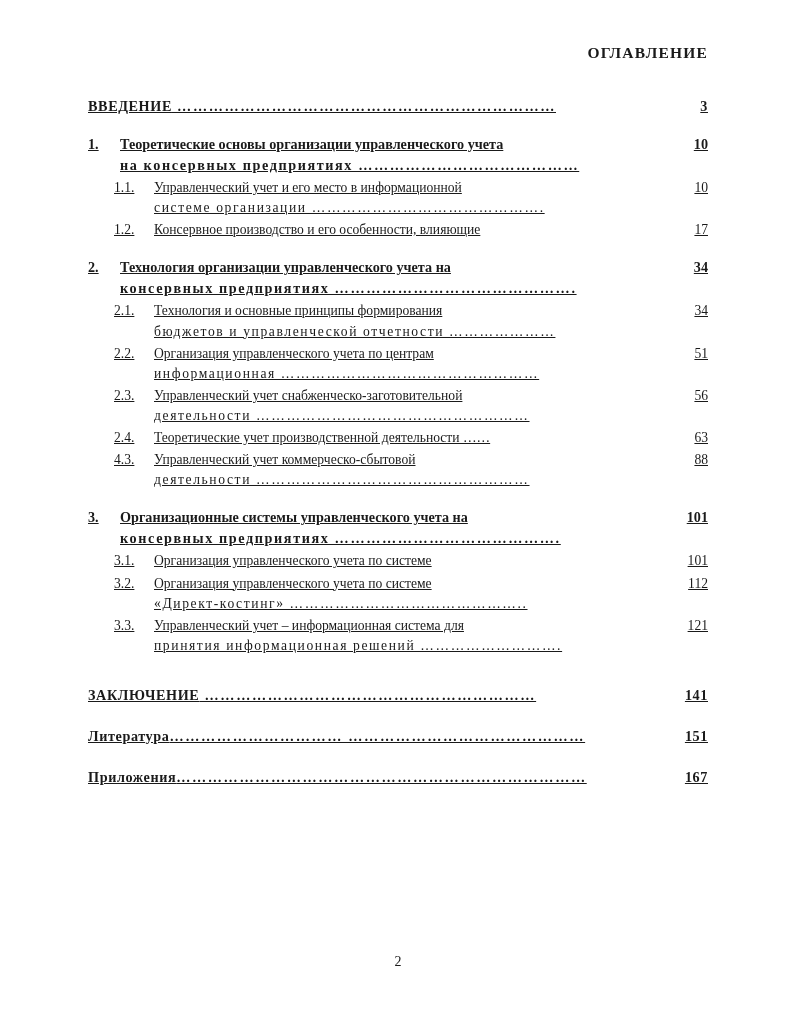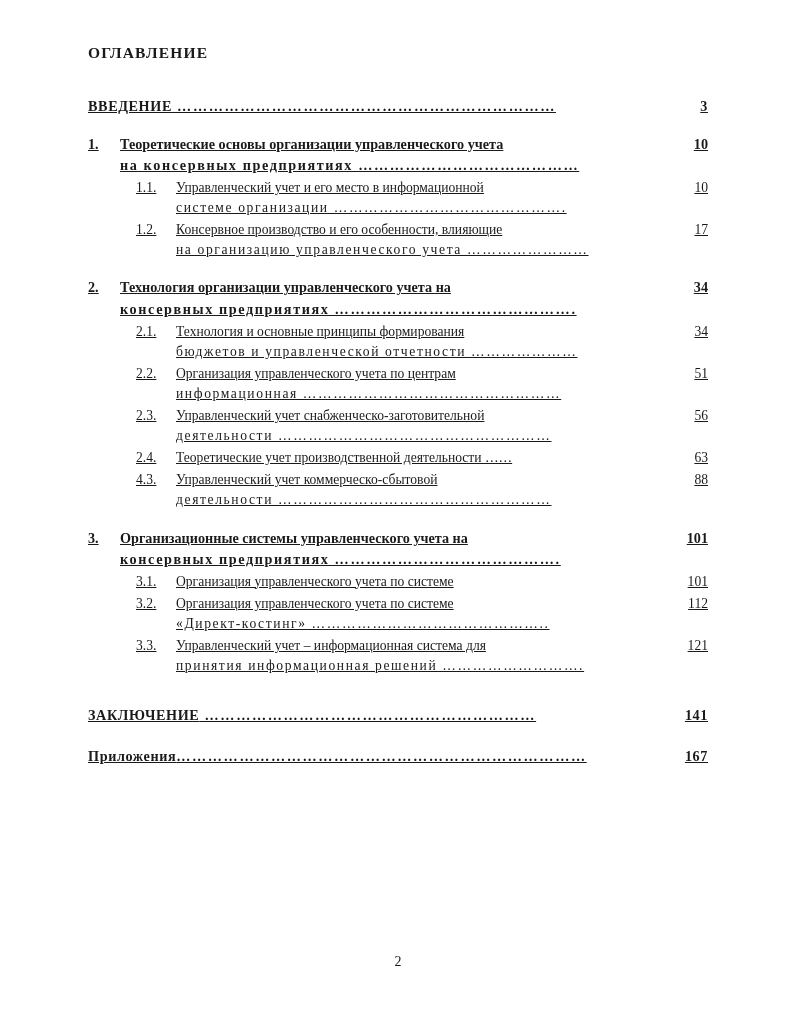--- a/index.html
+++ b/index.html
@@ -16,21 +16,21 @@
     overflow: hidden;
   }
   .page {
     position: relative;
     width: 796px;
     height: 1028px;
     box-sizing: border-box;
     padding: 38px 88px 0 88px;
   }
   .doc-title {
-    text-align: left;
+    text-align: right;
     font-size: 15.5px;
     font-weight: bold;
     letter-spacing: 1.2px;
     margin: 6px 0 34px 0;
   }
   .toc {
     display: block;
     text-decoration: underline;
   }
   
@@ -77,21 +77,21 @@
     width: 0;
   }
 
   
   .lvl1 {
     margin-top: 2px;
     font-size: 13.6px;
   }
   .lvl1 .num {
     width: 40px;
-    margin-left: 48px;
+    margin-left: 26px;
     text-align: left;
   }
   .lvl1 .pg {
     font-weight: normal;
   }
 
   .line2 {
     display: block;
   }
   .dots {
@@ -138,21 +138,20 @@
         <span class="line2">Управленческий учет и его место в информационной</span>
         <span class="line2 dots">системе организации ……………………………………….</span>
       </div>
       <div class="pg">10</div>
     </div>
 
     <div class="row lvl1">
       <div class="num">1.2.</div>
       <div class="txt">
         <span class="line2">Консервное производство и его особенности, влияющие</span>
-        <span class="line2 dots">на организацию управленческого учета ……………………</span>
       </div>
       <div class="pg">17</div>
     </div>
 
     <div class="row lvl0">
       <div class="num">2.</div>
       <div class="txt">
         <span class="line2">Технология организации управленческого учета на</span>
         <span class="line2 dots">консервных предприятиях ……………………………………….</span>
       </div>
@@ -239,20 +238,25 @@
     </div>
 
     <div class="spacer-lg"></div>
 
     <div class="row plain">
       <div class="num"></div>
       <div class="txt"><span>ЗАКЛЮЧЕНИЕ</span><span class="dots"> ………………………………………………………</span></div>
       <div class="pg">141</div>
     </div>
 
+    <div class="row plain">
+      <div class="num"></div>
+      <div class="txt"><span>Литература</span><span class="dots">…………………………… ………………………………………</span></div>
+      <div class="pg">151</div>
+    </div>
 
     <div class="row plain">
       <div class="num"></div>
       <div class="txt"><span>Приложения</span><span class="dots">……………………………………………………………………</span></div>
       <div class="pg">167</div>
     </div>
 
   </div>
 
   <div class="page-number">2</div>

